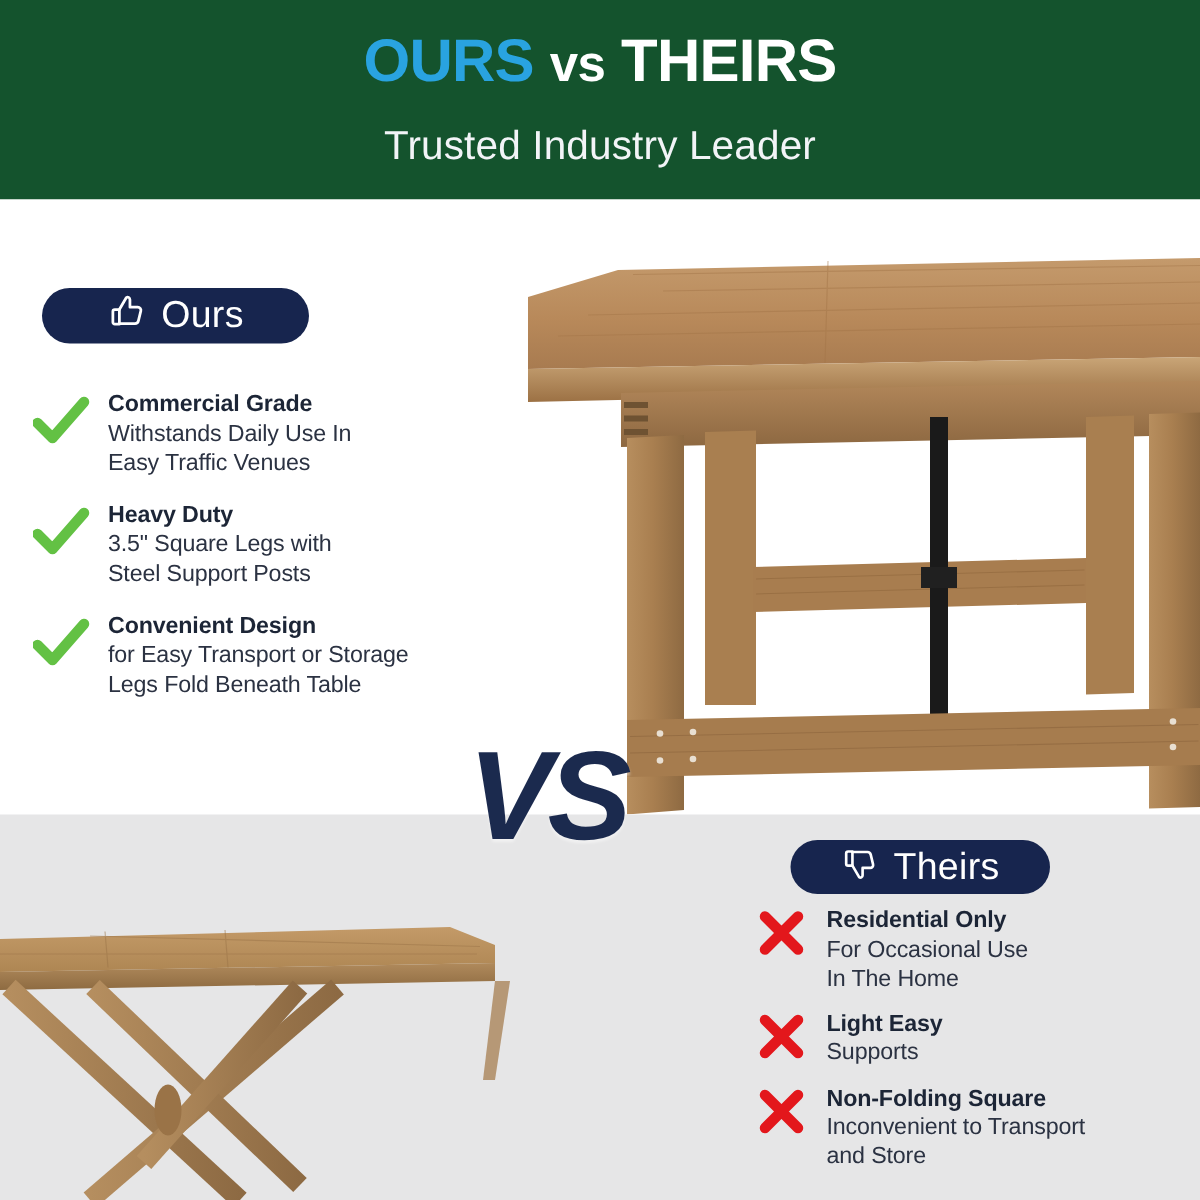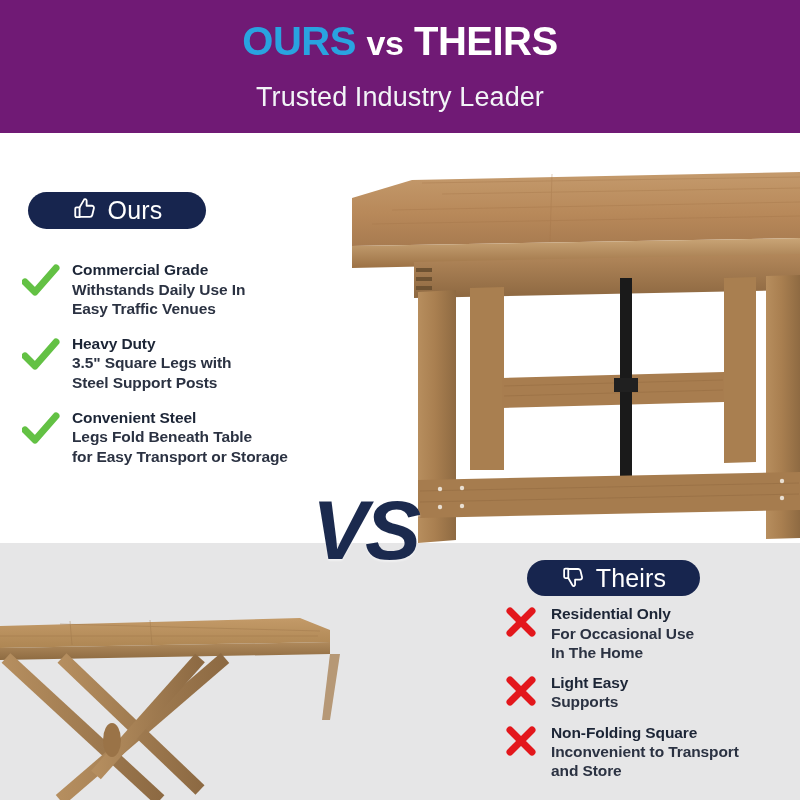--- a/index.html
+++ b/index.html
@@ -7,21 +7,21 @@
   body {
     font-family:"Liberation Sans", sans-serif;
     background:#ffffff;
     position:relative;
     overflow:hidden;
   }
 
   
   #header {
     position:absolute; left:0; top:0; width:800px; height:133px;
-    background:#701a75;
+    background:#14532d;
     display:flex; flex-direction:column;
     align-items:center; justify-content:center;
   }
   #header-title {
     font-size:40px; font-weight:bold; letter-spacing:-0.5px;
     line-height:1.05; white-space:nowrap;
   }
   #header-title .ours { color:#29A3E0; }
   #header-title .vs   { color:#ffffff; font-size:34px; }
   #header-title .theirs { color:#ffffff; }
@@ -64,21 +64,21 @@
     display:flex; align-items:flex-start; gap:12px;
     margin-bottom:14px;
   }
   .mark { flex:0 0 auto; width:38px; height:40px; margin-top:6px; }
   .feature-text { padding-top:2px; }
   .feature-title {
     font-size:15.5px; font-weight:bold; color:#1C2536;
     line-height:1.26; letter-spacing:-0.1px;
   }
   .feature-desc {
-    font-size:15.5px; font-weight:700; color:#2B3242;
+    font-size:15.5px; font-weight:400; color:#2B3242;
     line-height:1.24; letter-spacing:-0.1px;
   }
   #list-theirs .feature-row { margin-bottom:9px; }
   #list-theirs .mark { width:34px; height:34px; margin-top:5px; }
 
   
   #vs-divider {
     position:absolute; left:312px; top:488px;
     font-size:84px; font-weight:bold; font-style:italic;
     color:#1B2A4E; letter-spacing:-3px; line-height:1;
@@ -278,23 +278,23 @@
     </span>
   </div>
 
   <div class="feature-row">
     <span class="mark">
       <svg width="38" height="34" viewBox="0 0 38 34">
         <path d="M3 18 L13 28 L34 4" fill="none" stroke="#63C144" stroke-width="7" stroke-linecap="round" stroke-linejoin="round"></path>
       </svg>
     </span>
     <span class="feature-text">
-      <div class="feature-title">Convenient Steel</div>
+      <div class="feature-title">Convenient Design</div>
+      <div class="feature-desc">for Easy Transport or Storage</div>
       <div class="feature-desc">Legs Fold Beneath Table</div>
-      <div class="feature-desc">for Easy Transport or Storage</div>
     </span>
   </div>
 
 </div>
 
 <div class="feature-list" id="list-theirs">
 
   <div class="feature-row">
     <span class="mark">
       <svg width="32" height="30" viewBox="0 0 32 30">

